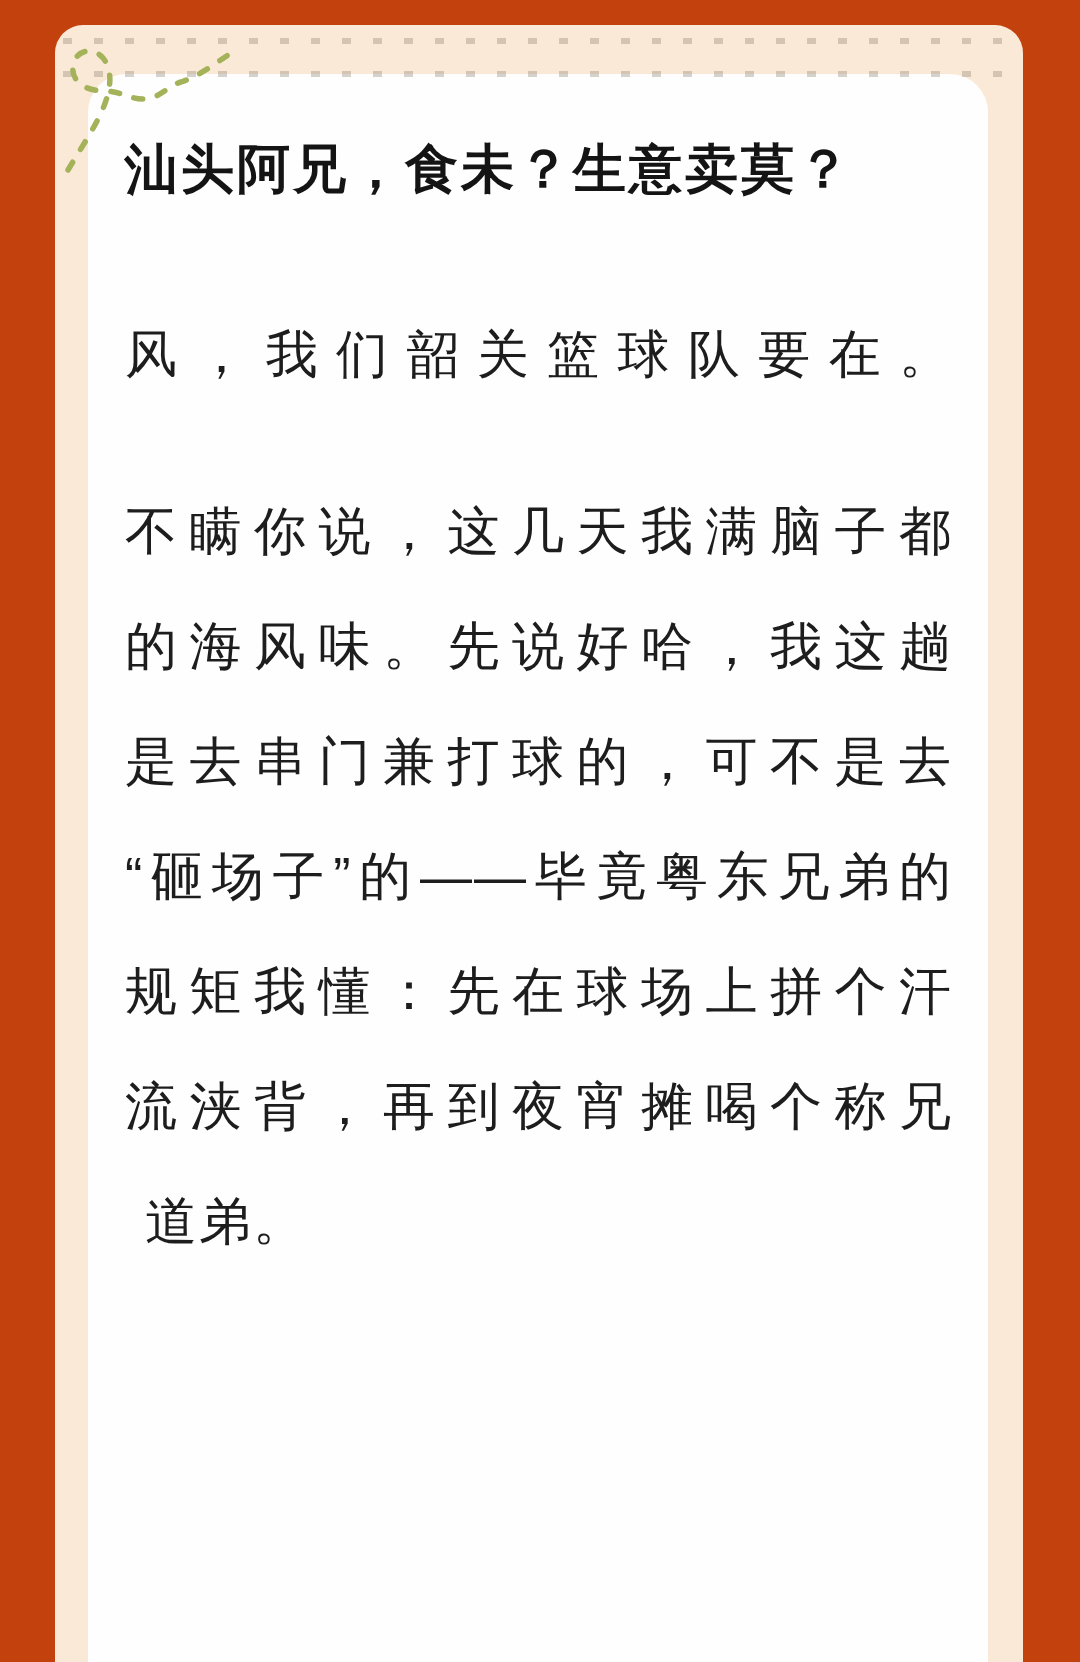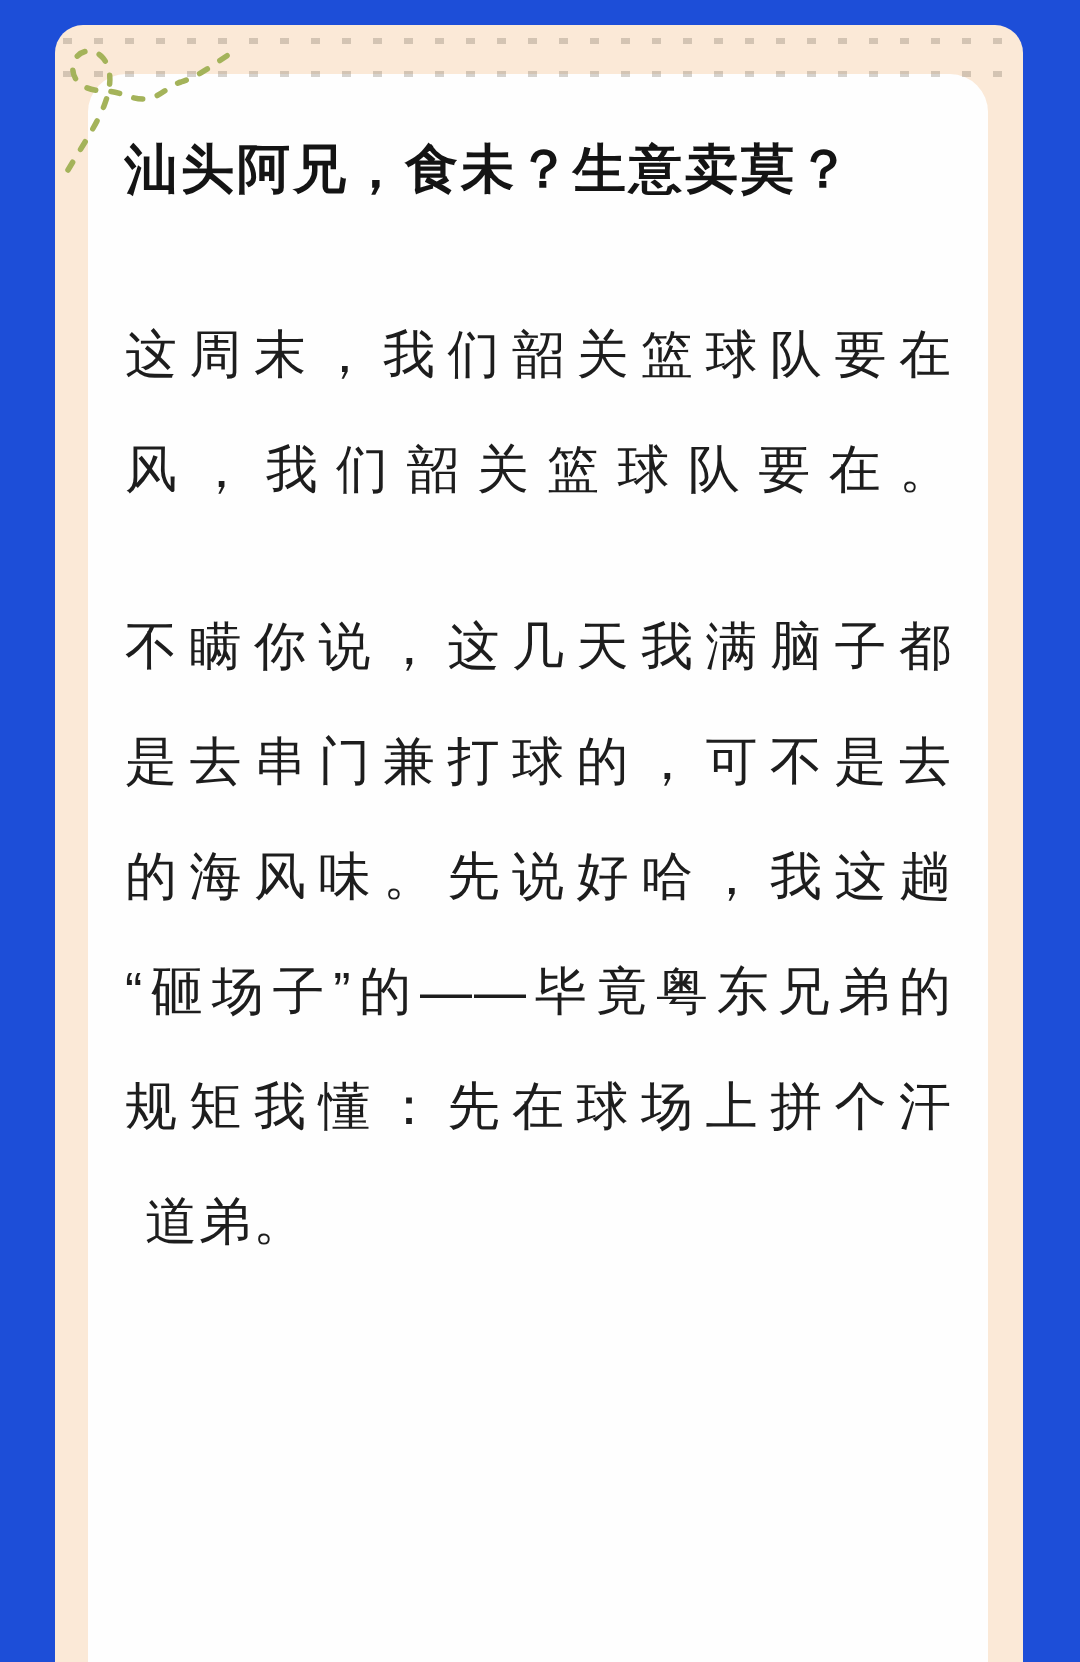--- a/index.html
+++ b/index.html
@@ -1,20 +1,20 @@
 <!DOCTYPE html>
 <html><head>
 <meta charset="utf-8">
 <style>
   html, body { margin: 0; padding: 0; }
   .viewport {
     position: relative;
     width: 1080px;
     height: 1662px;
-    background: #1d4ed8;
+    background: #c2410c;
     overflow: hidden;
     font-family: "Liberation Sans", "DejaVu Sans", sans-serif;
   }
   
   .peach-frame {
     position: absolute;
     left: 55px;
     top: 25px;
     width: 968px;
     height: 1700px;
@@ -96,30 +96,30 @@
   </div>
 
   <div class="dash-row dash-row-2" style="position:absolute; left:63px; right:63px; top:71px;"></div>
 
   <div class="card">
     <div class="content">
 
       <h1 class="title">汕头阿兄，食未？生意卖莫？</h1>
 
       <div class="para para-1">
-        <div class="t-line">这周末，我们韶关篮球队要在</div>
         <div class="t-line">风，我们韶关篮球队要在。</div>
       </div>
 
       <div class="para para-2">
         <div class="t-line">不瞒你说，这几天我满脑子都</div>
+        <div class="t-line">的海风味。先说好哈，我这趟</div>
         <div class="t-line">是去串门兼打球的，可不是去</div>
-        <div class="t-line">的海风味。先说好哈，我这趟</div>
         <div class="t-line">“砸场子”的——毕竟粤东兄弟的</div>
         <div class="t-line">规矩我懂：先在球场上拼个汗</div>
+        <div class="t-line">流浃背，再到夜宵摊喝个称兄</div>
         <div class="t-line flush-left">道弟。</div>
       </div>
 
     </div>
   </div>
 
   <svg class="doodle" width="210" height="175" viewBox="0 0 210 175">
     <path d="M 22 150
              C 35 128, 50 106, 58 86
              C 65 68, 67 50, 57 38

